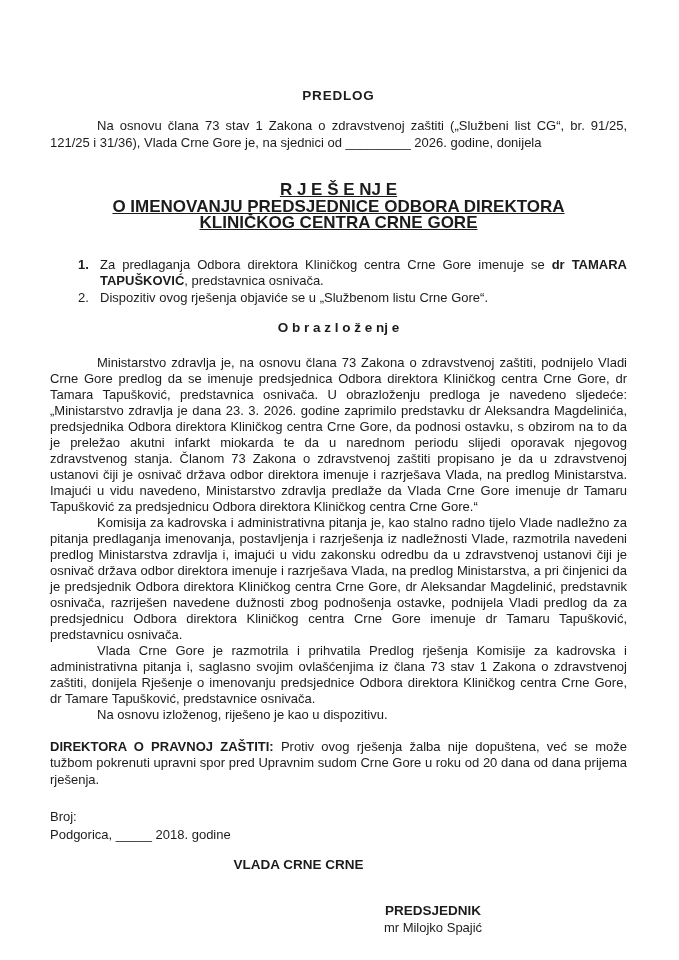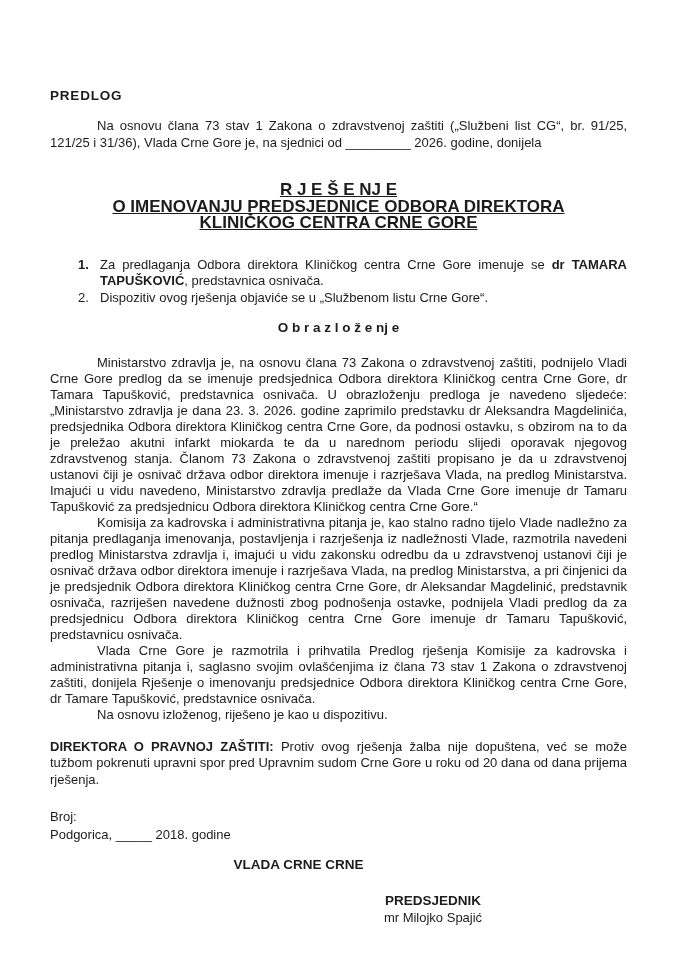--- a/index.html
+++ b/index.html
@@ -16,21 +16,21 @@
     -webkit-font-smoothing: antialiased;
   }
   .page {
     position: absolute;
     left: 50px;
     top: 0;
     width: 577px;
   }
   .predlog {
     margin-top: 88px;
-    text-align: left;
+    text-align: center;
     font-weight: bold;
     font-size: 13.5px;
     letter-spacing: 0.8px;
   }
   .intro {
     margin-top: 14px;
     text-align: justify;
     text-indent: 47px;
     line-height: 16.5px;
   }
@@ -78,21 +78,21 @@
   .broj { margin-top: 21px; }
   .place-date { margin-top: 2px; }
   .government {
     margin-top: 14px;
     text-align: center;
     font-weight: bold;
     font-size: 13.5px;
     padding-right: 80px; 
   }
   .president-block {
-    margin-top: 19px;
+    margin-top: 29px;
     margin-left: 283px;
     width: 200px;
     text-align: center;
     line-height: 17px;
   }
   .president-title { font-weight: bold; font-size: 13.5px; }
 </style>
 </head>
 <body>
 

